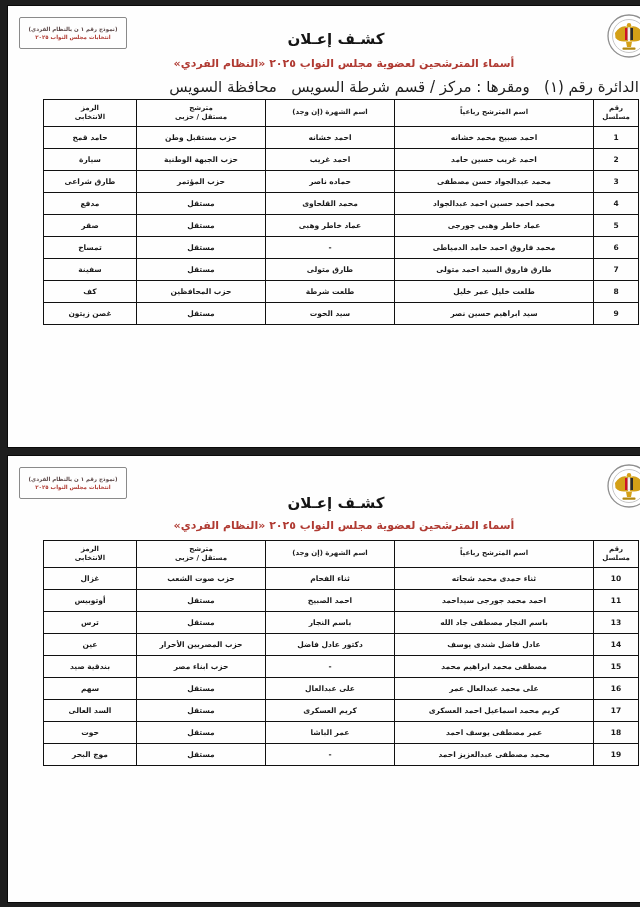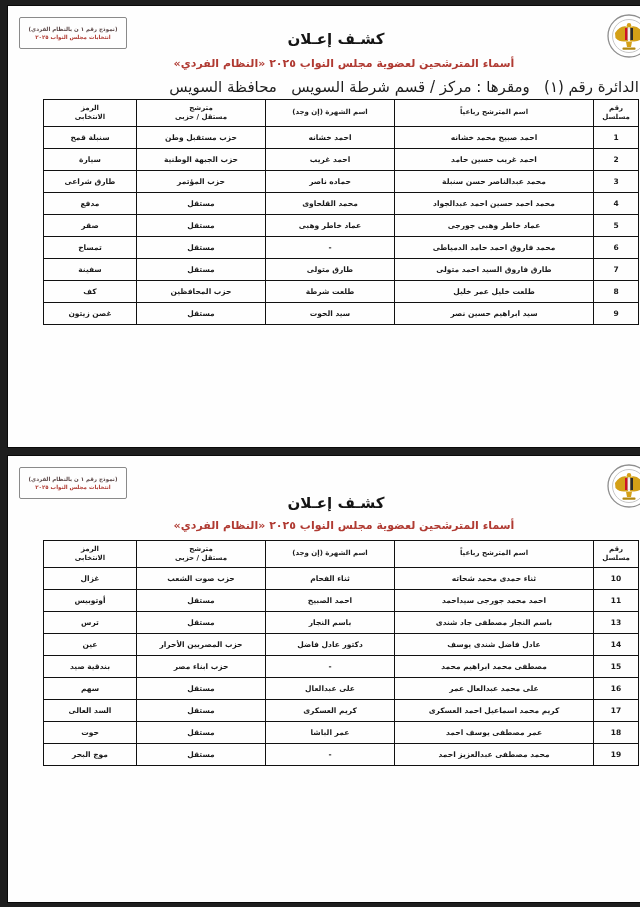--- a/index.html
+++ b/index.html
@@ -110,34 +110,34 @@
 الانتخابى</th>
       </tr>
     </thead>
     <tbody>
 
         <tr>
           <td class="col-serial">1</td>
           <td class="col-name">احمد صبيح محمد خشانه</td>
           <td class="col-shahra">احمد خشانه</td>
           <td class="col-party">حزب مستقبل وطن</td>
-          <td class="col-symbol">سنبلة قمح</td>
+          <td class="col-symbol">حامد قمح</td>
         </tr>
 
         <tr>
           <td class="col-serial">2</td>
           <td class="col-name">احمد غريب حسين حامد</td>
           <td class="col-shahra">احمد غريب</td>
           <td class="col-party">حزب الجبهة الوطنية</td>
           <td class="col-symbol">سيارة</td>
         </tr>
 
         <tr>
           <td class="col-serial">3</td>
-          <td class="col-name">محمد عبدالناصر حسن سنبلة</td>
+          <td class="col-name">محمد عبدالجواد حسن مصطفى</td>
           <td class="col-shahra">حماده ناصر</td>
           <td class="col-party">حزب المؤتمر</td>
           <td class="col-symbol">طارق شراعى</td>
         </tr>
 
         <tr>
           <td class="col-serial">4</td>
           <td class="col-name">محمد احمد حسين احمد عبدالجواد</td>
           <td class="col-shahra">محمد القلحاوى</td>
           <td class="col-party">مستقل</td>
@@ -235,21 +235,21 @@
         <tr>
           <td class="col-serial">11</td>
           <td class="col-name">احمد محمد جورجى سيداحمد</td>
           <td class="col-shahra">احمد الصبيح</td>
           <td class="col-party">مستقل</td>
           <td class="col-symbol">أوتوبيس</td>
         </tr>
 
         <tr>
           <td class="col-serial">13</td>
-          <td class="col-name">باسم النجار مصطفى جاد شندى</td>
+          <td class="col-name">باسم النجار مصطفى جاد الله</td>
           <td class="col-shahra">باسم النجار</td>
           <td class="col-party">مستقل</td>
           <td class="col-symbol">ترس</td>
         </tr>
 
         <tr>
           <td class="col-serial">14</td>
           <td class="col-name">عادل فاضل شندى يوسف</td>
           <td class="col-shahra">دكتور عادل فاضل</td>
           <td class="col-party">حزب المصريين الأحرار</td>

